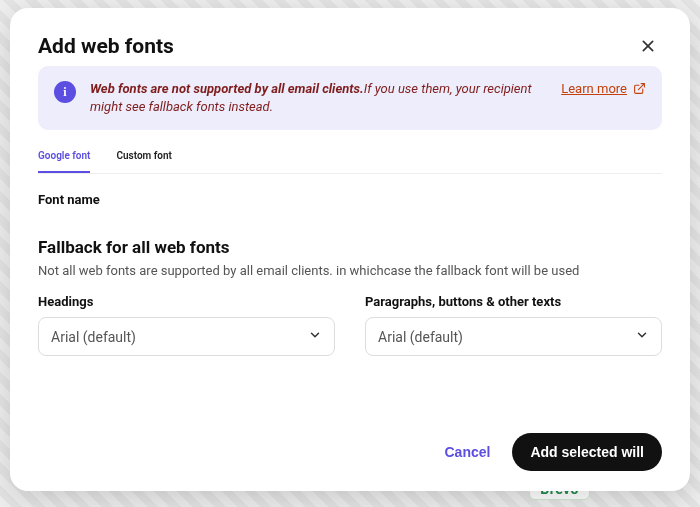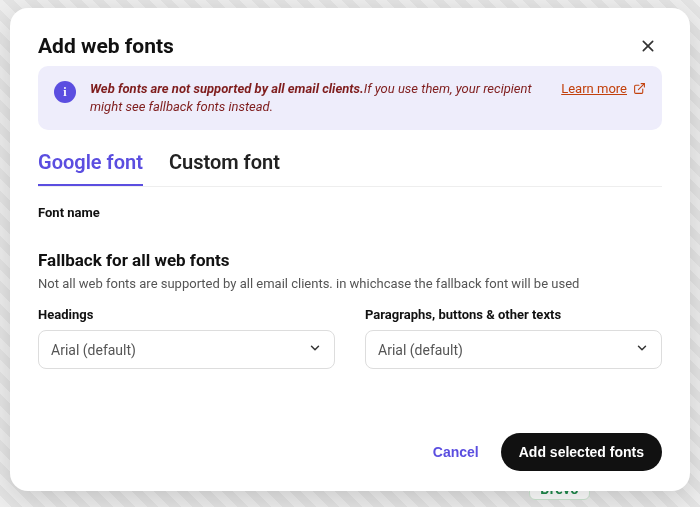--- a/index.html
+++ b/index.html
@@ -20,21 +20,21 @@
   .close { width:28px; height:28px; display:flex; align-items:center; justify-content:center; cursor:pointer; color:#333; border-radius:6px; }
   .close svg { width:16px; height:16px; }
   .alert { background:#eeedfb; border-radius:10px; padding:14px 16px; display:flex; gap:14px; align-items:flex-start; margin-bottom:14px; }
   .alert-icon { width:22px; height:22px; border-radius:50%; background:#5b4ee0; display:flex; align-items:center; justify-content:center; flex:0 0 22px; margin-top:1px; }
   .alert-icon span { color:#fff; font-weight:700; font-size:12px; font-family: Georgia, serif; }
   .alert-text { flex:1; font-size:13px; color:#7f1d1d; line-height:1.4;font-style:italic; }
   .alert-text .bold { font-weight:700; }
   .learn { display:flex; align-items:center; gap:6px; font-size:13px; color:#c2410c; text-decoration:underline; white-space:nowrap; margin-top:1px; cursor:pointer; }
   .learn svg { width:13px; height:13px; }
   .tabs { display:flex; gap:26px; border-bottom:1px solid #eee; margin-bottom:18px; }
-  .tab { font-size:20px; font-weight:600; padding:6px 0 10px 0; color:#222; cursor:pointer; border-bottom:2px solid transparent; }
+  .tab { font-size:10px; font-weight:600; padding:6px 0 10px 0; color:#222; cursor:pointer; border-bottom:2px solid transparent; }
   .tab.active { color:#5b4ee0; border-bottom-color:#5b4ee0; }
   .label { font-size:13px; font-weight:700; color:#111; margin-bottom:8px; display:block; }
   .font-input { border:1px solid #e2e2e6; border-radius:8px; padding:6px 10px; display:flex; align-items:center; justify-content:space-between; cursor:pointer; }
   .chip { background:#ededf0; border-radius:14px; padding:4px 8px 4px 12px; display:inline-flex; align-items:center; gap:6px; font-size:13px; color:#333; }
   .chip-x { width:14px; height:14px; display:flex; align-items:center; justify-content:center; cursor:pointer; color:#555; }
   .chip-x svg { width:10px; height:10px; }
   .chev { color:#333; }
   .chev svg { width:14px; height:14px; }
   .section-title { font-size:17px; font-weight:700; margin-top:22px; margin-bottom:6px; color:#111; }
   .help { font-size:13px; color:#555; margin-bottom:16px; }
@@ -111,16 +111,16 @@
           <svg viewBox="0 0 24 24" fill="none" stroke="currentColor" stroke-width="2.5" stroke-linecap="round" stroke-linejoin="round">
               <polyline points="6 9 12 15 18 9"></polyline>
             </svg>
         </span>
       </div>
     </div>
   </div>
 
   <div class="footer">
     <button class="btn-cancel">Cancel</button>
-    <button class="btn-primary">Add selected fonts</button>
+    <button class="btn-primary">Add selected will</button>
   </div>
 
 </div>
 
 </body></html>

